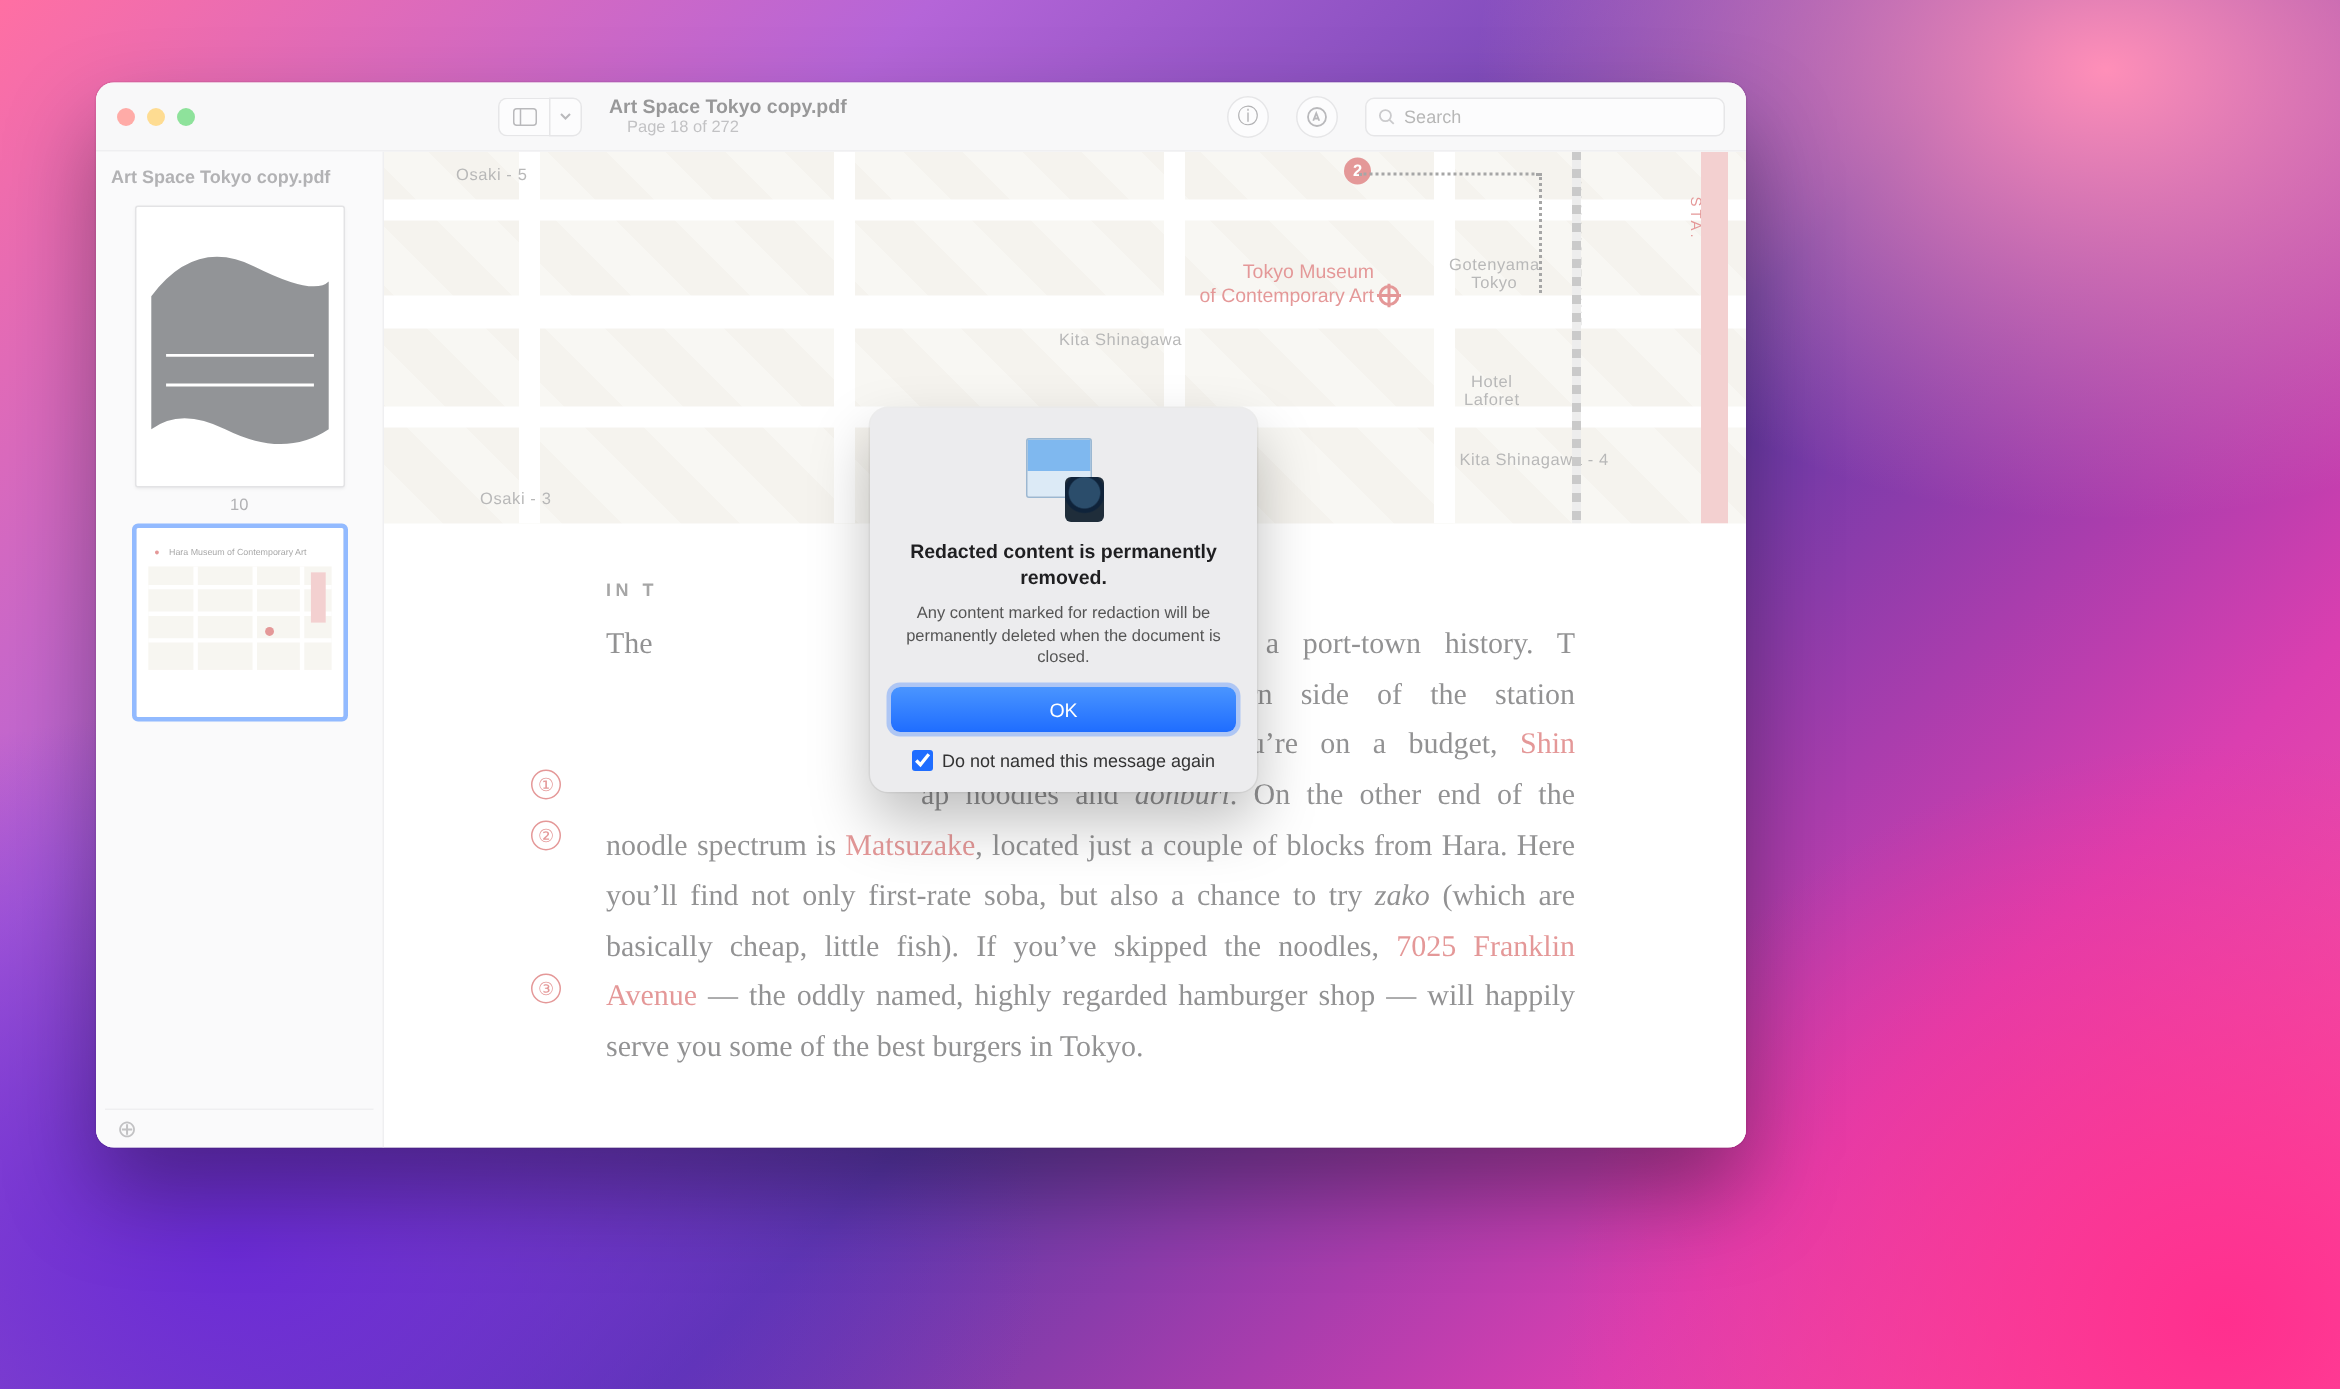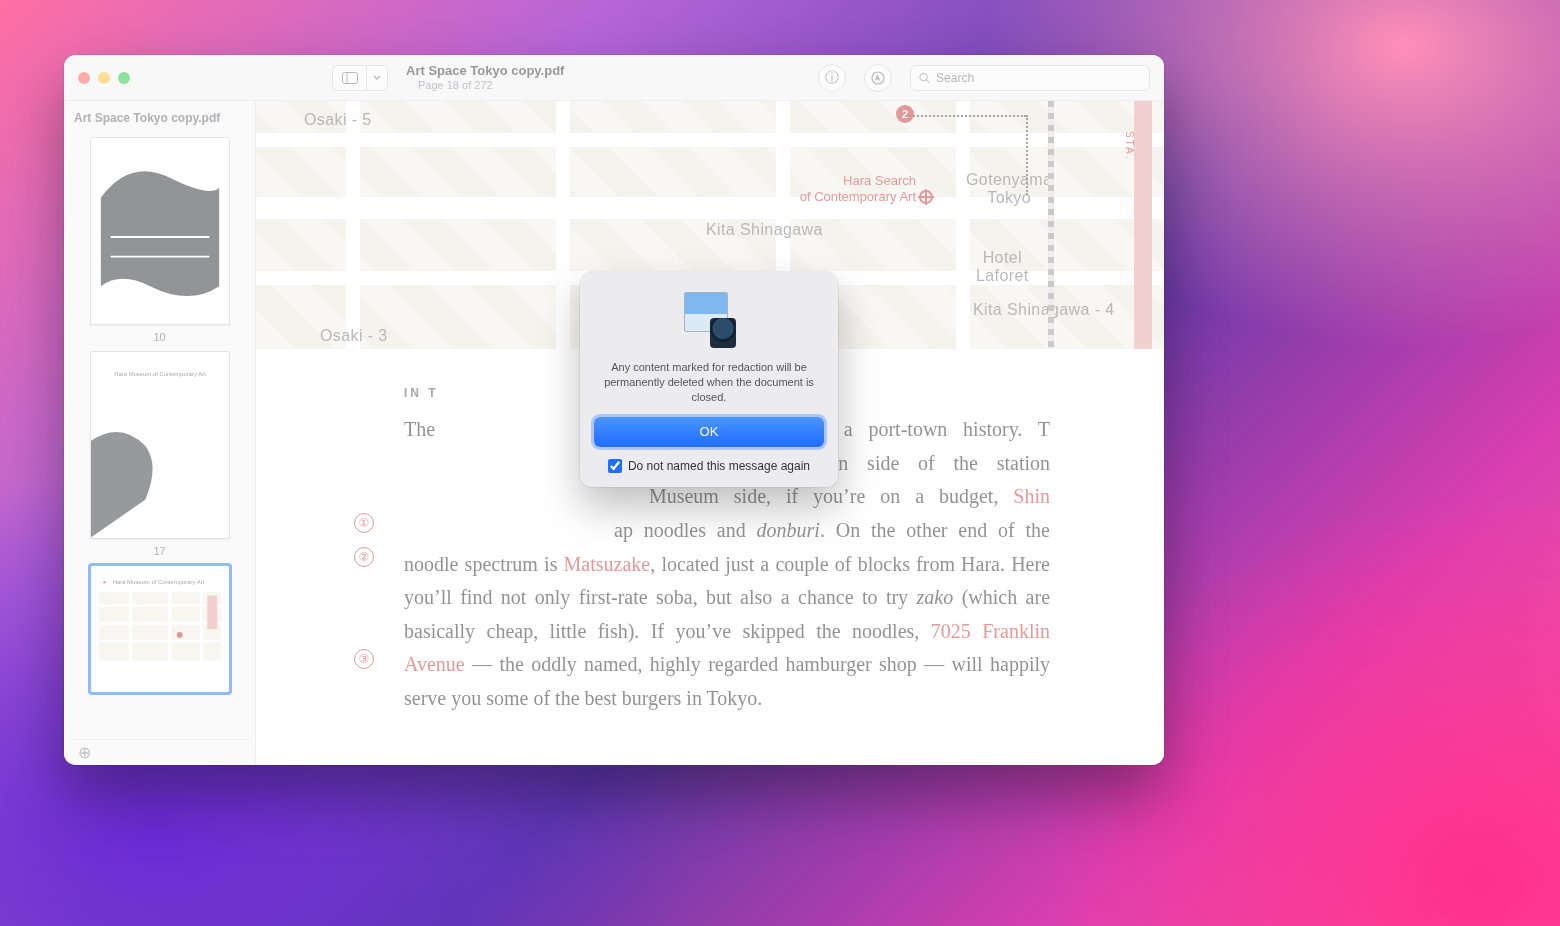--- a/index.html
+++ b/index.html
@@ -132,21 +132,21 @@
   }
 
   .map {
     height: 248px;
     background:
       repeating-linear-gradient(45deg, #f1efe8 0 28px, #ece9df 28px 56px);
     position: relative;
     overflow: hidden;
   }
   .map .road { position:absolute; background:#fff; }
-  .map .lbl { position:absolute; font-size:16px; color:#777; letter-spacing:.4px; }
+  .map .lbl { position:absolute; font-size:11px; color:#777; letter-spacing:.4px; }
   .map .poi { position:absolute; font-size:13px; color:#cc3a3a; text-align:right; line-height:1.2; }
   .map .marker { position:absolute; width:18px; height:18px; border-radius:50%; background:#cc3a3a; color:#fff; font-size:11px; display:flex; align-items:center; justify-content:center; font-weight:700; }
   .map .dashline { position:absolute; border-top:2px dotted #555; }
 
   .content {
     padding: 34px 114px 0 148px;
     font-family: Georgia, "Times New Roman", serif;
     color: #2e2e30; font-size: 20px; line-height: 1.68;
   }
   .kicker { font-family: -apple-system, sans-serif; font-size: 12px; letter-spacing: 3px; color:#555; font-weight:700; margin-bottom: 10px; }
@@ -256,30 +256,20 @@
       <div class="thumbs">
         <div class="thumb">
           <div class="frame art16">
             <svg viewBox="0 0 140 188">
                 <rect width="140" height="188" fill="#fff"></rect>
                 <path d="M10 60 Q40 20 80 40 Q120 60 130 50 L130 150 Q100 170 60 150 Q30 135 10 150 Z" fill="#2f3338"></path>
                 <path d="M20 100 L120 100 M20 120 L120 120" stroke="#fff" stroke-width="2"></path>
               </svg>
           </div>
           <div class="pnum">10</div>
-        </div>
-        <div class="thumb">
-          <div class="frame">
-            <svg viewBox="0 0 140 188">
-                <rect width="140" height="188" fill="#fff"></rect>
-                <text x="70" y="24" text-anchor="middle" font-size="6" fill="#555">Hara Museum of Contemporary Art</text>
-                <path d="M0 90 Q30 70 55 95 Q70 115 55 150 L0 188 Z" fill="#3a3d41"></path>
-              </svg>
-          </div>
-          <div class="pnum">17</div>
         </div>
         <div class="thumb selected cut">
           <div class="frame">
             <svg viewBox="0 0 140 128">
                 <rect width="140" height="128" fill="#fff"></rect>
                 <text x="12" y="18" font-size="6" fill="#cc3a3a">●</text>
                 <text x="22" y="18" font-size="6" fill="#555">Hara Museum of Contemporary Art</text>
                 <rect x="8" y="26" width="124" height="70" fill="#f0ede4"></rect>
                 <path d="M8 40 L132 40 M8 58 L132 58 M8 76 L132 76 M40 26 L40 96 M80 26 L80 96 M112 26 L112 96" stroke="#fff" stroke-width="3"></path>
                 <rect x="118" y="30" width="10" height="34" fill="#e9a6a6"></rect>
@@ -308,21 +298,21 @@
           <div class="lbl" style="left:64px; top:226px;">Osaki - 3</div>
           <div class="lbl" style="left:450px; top:120px;">Kita Shinagawa</div>
           <div class="lbl" style="left:677px; top:200px;margin-left:40px;">Kita Shinagawa - 4</div>
           <div class="lbl" style="left:710px; top:70px; white-space:pre; text-align:center;">Gotenyama
 Tokyo</div>
           <div class="lbl" style="left:720px; top:148px; white-space:pre; text-align:center;">Hotel
 Laforet</div>
           <div class="lbl" style="left:800px; top:20px; transform:rotate(90deg); transform-origin:left top; font-size:9px; letter-spacing:2px;">YAMANOTE LINE</div>
           <div class="lbl" style="left:890px; top:30px; transform:rotate(90deg); transform-origin:left top; font-size:10px; letter-spacing:2px; color:#cc3a3a;">SHINAGAWA STA.</div>
           <div class="poi" style="left:480px; top:72px; width:180px;">
-            <div>Hara Search</div>
+            <div>Tokyo Museum</div>
             <div>of Contemporary Art</div>
           </div>
           <div style="position:absolute; left:662px; top:88px; width:16px; height:16px;">
             <svg viewBox="0 0 16 16">
                 <circle cx="8" cy="8" r="6" fill="none" stroke="#cc3a3a" stroke-width="2"></circle>
                 <line x1="8" y1="0" x2="8" y2="16" stroke="#cc3a3a" stroke-width="2"></line>
                 <line x1="0" y1="8" x2="16" y2="8" stroke="#cc3a3a" stroke-width="2"></line>
               </svg>
           </div>
           <div class="marker" style="left:640px; top:4px;">2</div>
@@ -345,19 +335,20 @@
       </div>
     </div>
   </div>
 </div>
 
 <div class="modal">
   <div class="modal-icon">
     <div class="photo"></div>
     <div class="lens"></div>
   </div>
+  <h2>Redacted content is permanently removed.</h2>
   <p>Any content marked for redaction will be permanently deleted when the document is closed.</p>
   <button class="ok">OK</button>
   <label class="chk">
     <input type="checkbox" id="chk" checked="" style="">
     <span>Do not named this message again</span>
   </label>
 </div>
 
 </body></html>

